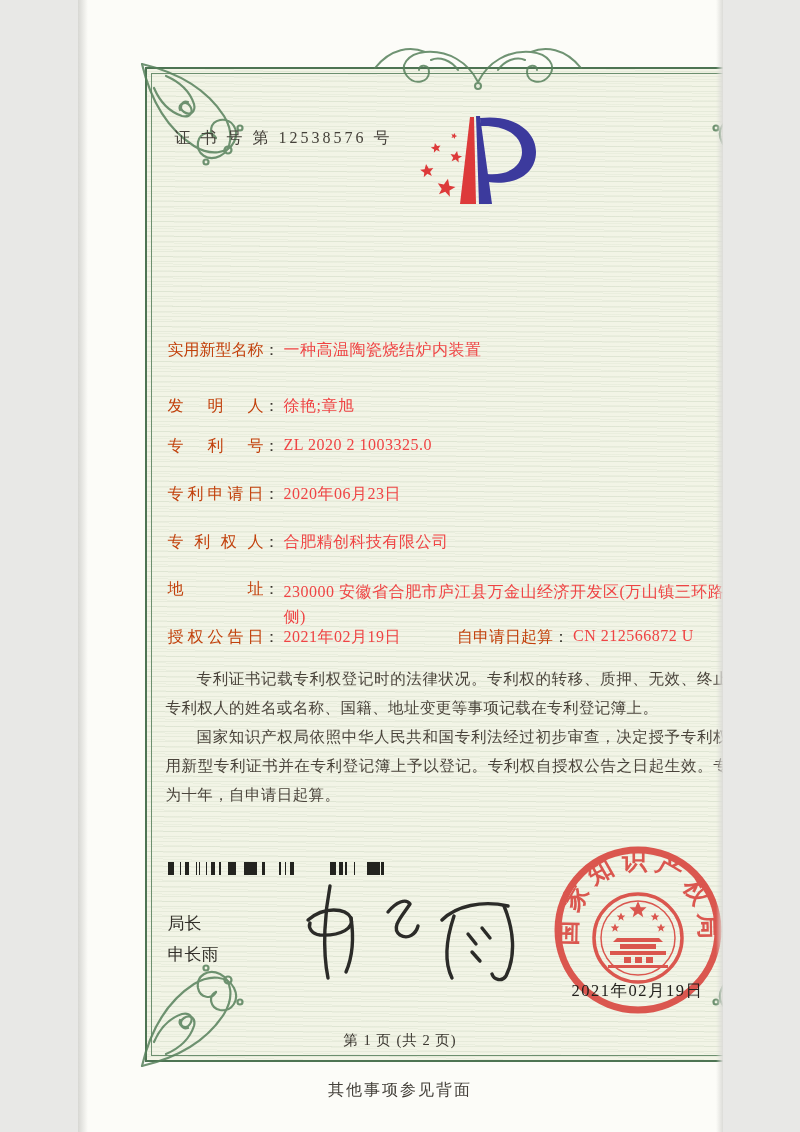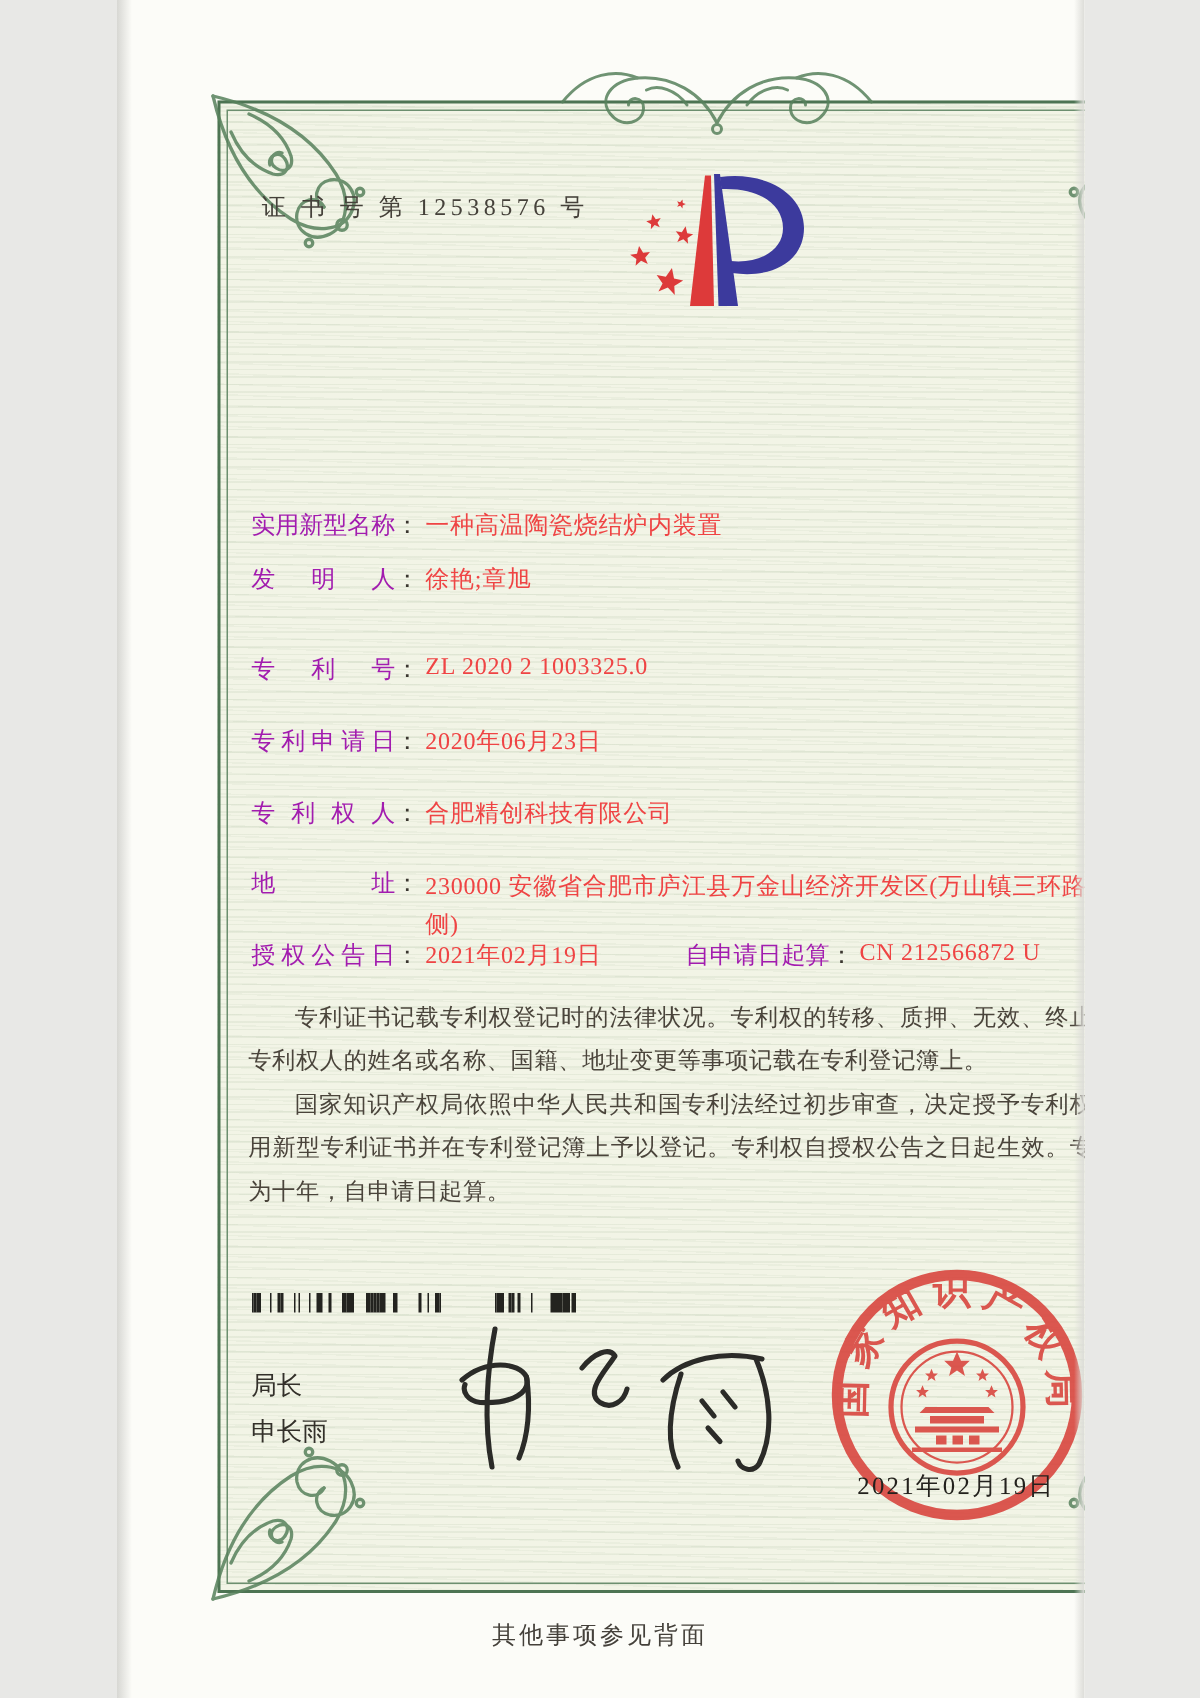--- a/index.html
+++ b/index.html
@@ -33,21 +33,21 @@
   .qr div{background:#fff;}
   .qr div.on{background:#20241f;}
 
   .title{position:absolute;left:0;top:243px;width:100%;text-align:center;
     font-size:42px;font-weight:bold;letter-spacing:9px;color:#27241f;}
 
   
   .fields{position:absolute;left:90px;top:340px;width:560px;font-size:16px;}
   .frow{position:absolute;left:0;white-space:nowrap;}
   .flabel{display:inline-block;width:96px;text-align:justify;text-align-last:justify;
-    vertical-align:top;color:#a21caf;}
+    vertical-align:top;color:#c2410c;}
   .fcolon{display:inline-block;vertical-align:top;}
   .fvalue{display:inline-block;vertical-align:top;letter-spacing:0.5px;color:#ef4444;}
   .fvalue.wrap{white-space:normal;width:460px;word-break:break-all;line-height:25px;}
   .frow .second{margin-left:52px;}
 
   
   .body-text{position:absolute;left:88px;top:664px;width:628px;
     font-size:15.5px;line-height:29px;color:#4a443b;letter-spacing:0.4px;text-align:justify;}
   .body-text p{margin:0;text-indent:2em;}
 
@@ -777,21 +777,21 @@
       <div class="on"></div>
       <div class="on"></div>
     </div>
 
 
   <div class="fields">
     <div class="frow" style="top:0">
       <span class="flabel">实用新型名称</span><span class="fcolon">：</span>
       <span class="fvalue">一种高温陶瓷烧结炉内装置</span>
     </div>
-    <div class="frow" style="top:36px">
+    <div class="frow" style="top:56px">
       <span class="flabel">发明人</span><span class="fcolon">：</span>
       <span class="fvalue">徐艳;章旭</span>
     </div>
     <div class="frow" style="top:96px">
       <span class="flabel">专利号</span><span class="fcolon">：</span>
       <span class="fvalue">ZL 2020 2 1003325.0</span>
     </div>
     <div class="frow" style="top:144px">
       <span class="flabel">专利申请日</span><span class="fcolon">：</span>
       <span class="fvalue">2020年06月23日</span>
@@ -967,15 +967,16 @@
         <rect x="8" y="27" width="7" height="6"></rect>
         <path d="M-30,38 L30,38 L30,35 L-30,35 Z"></path>
       </g>
       <defs>
         <path id="star2" d="M0,-10 L2.94,-3.09 L9.51,-3.09 L4.2,1.91 L5.88,8.09 L0,4 L-5.88,8.09 L-4.2,1.91 L-9.51,-3.09 L-2.94,-3.09 Z"></path>
       </defs>
     </g>
   </svg>
   <div class="seal-date">2021年02月19日</div>
 
+  <div class="page-info">第 1 页 (共 2 页)</div>
   <div class="back-note">其他事项参见背面</div>
 
 </div>
 
 </body></html>

